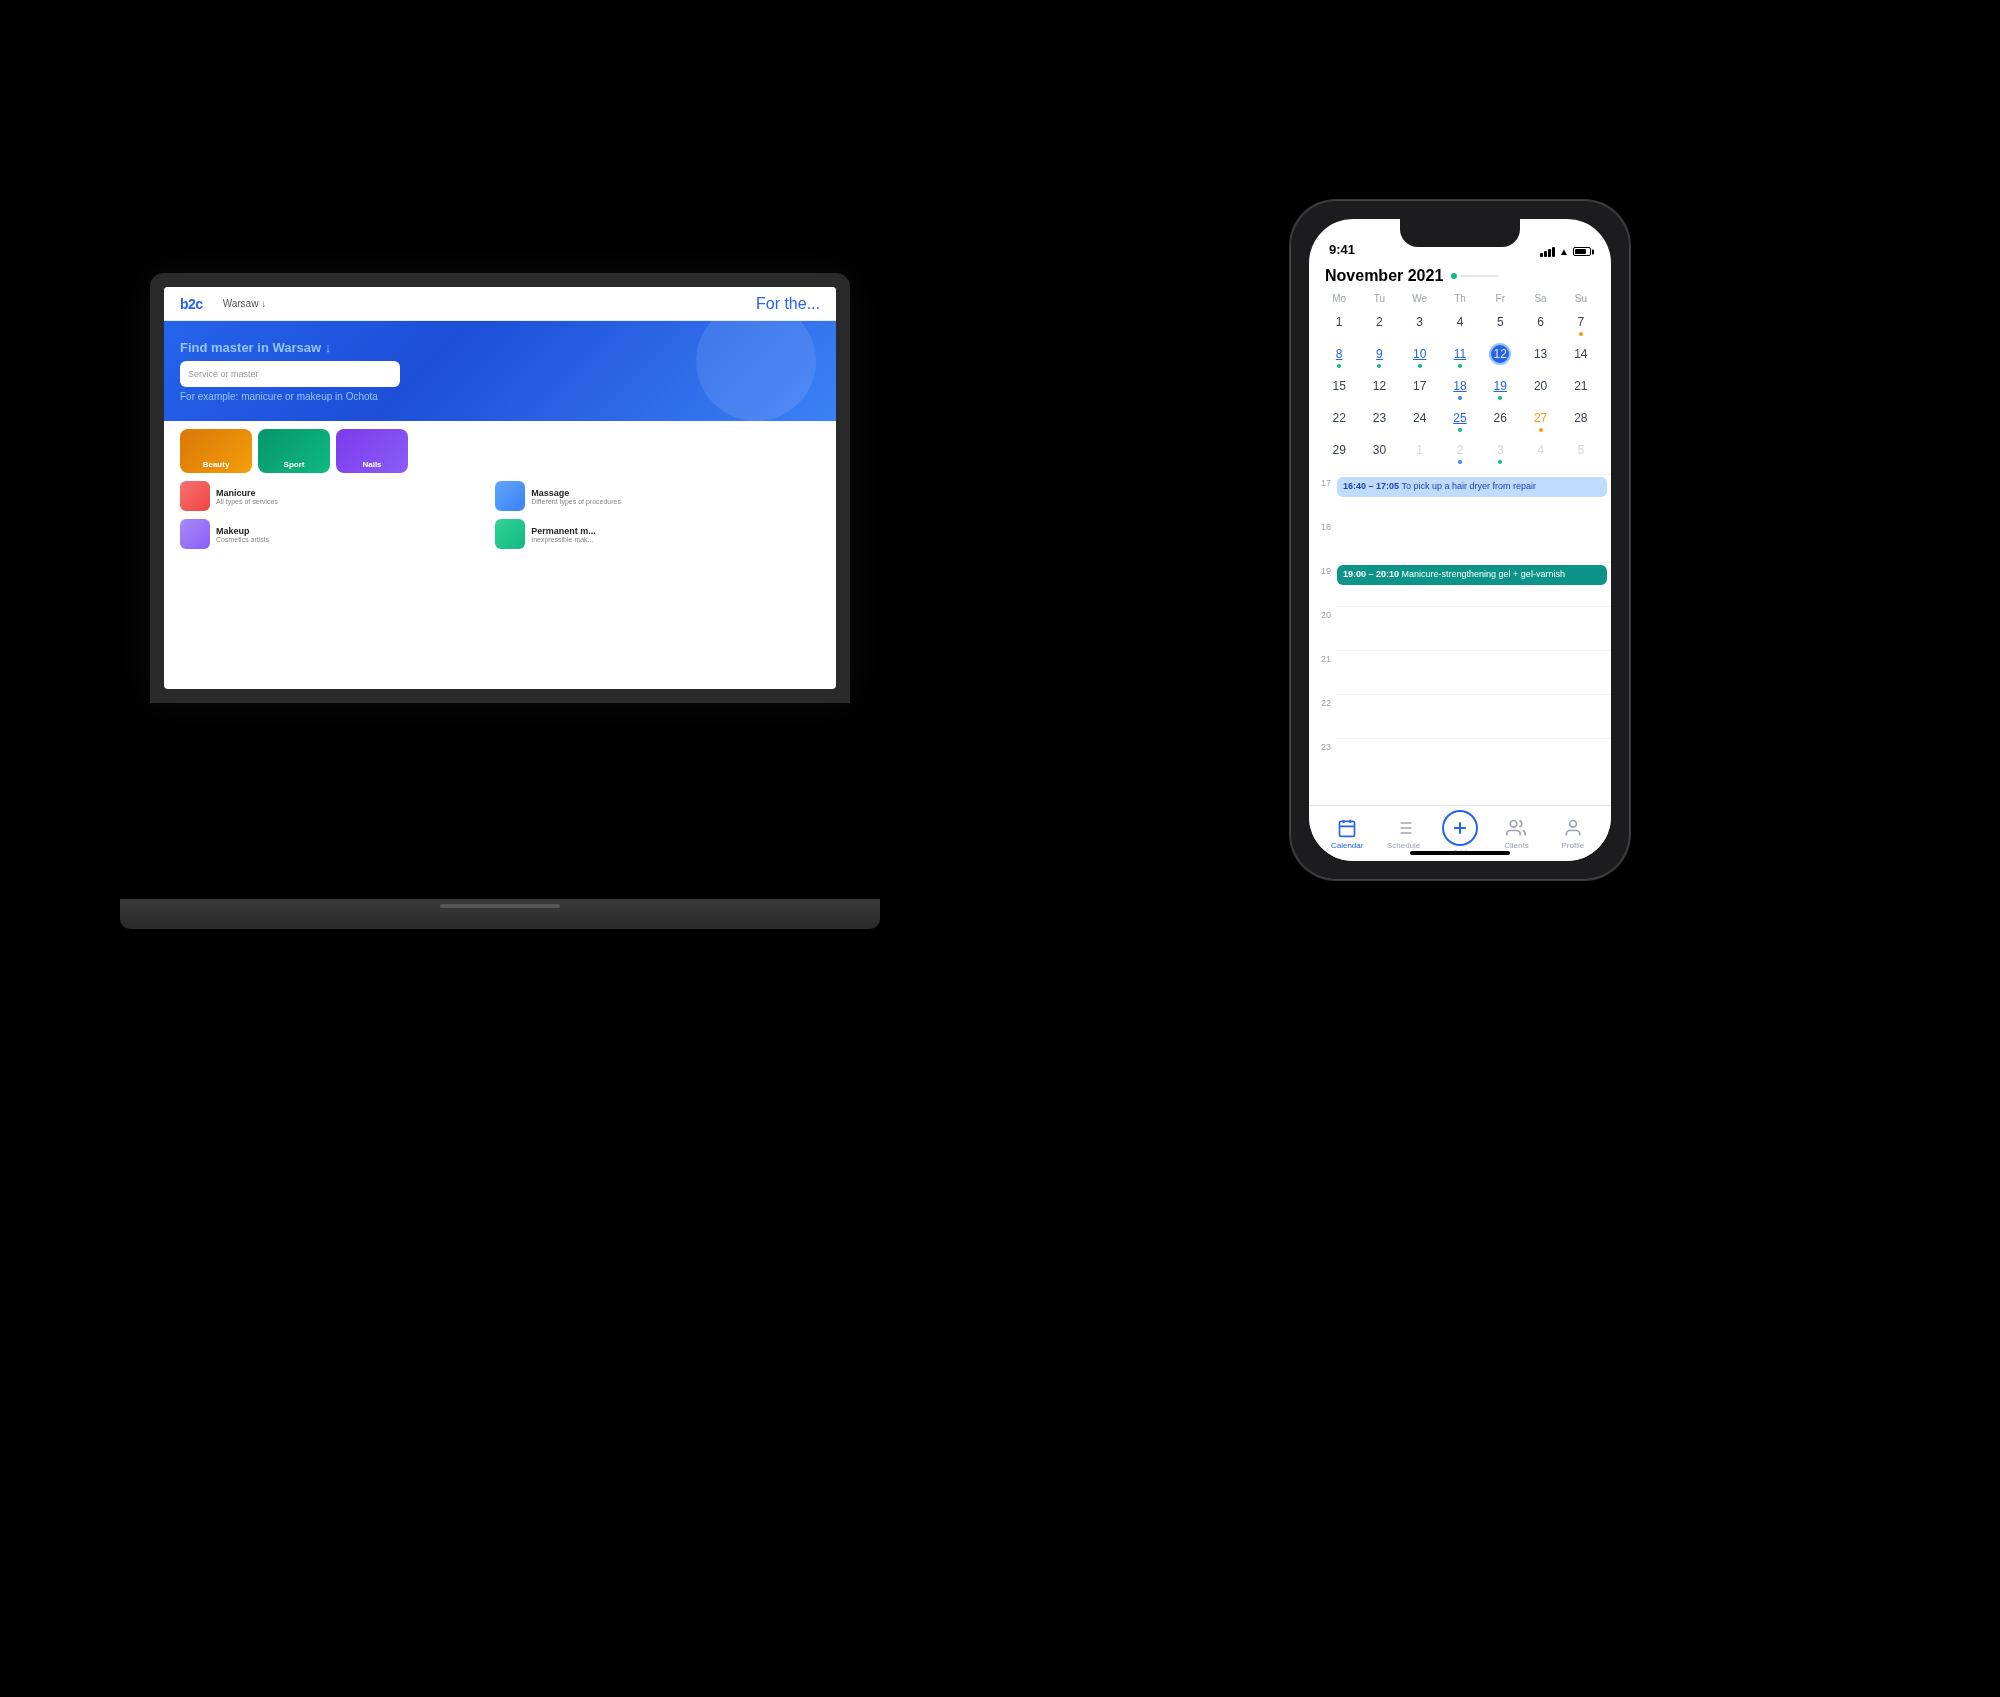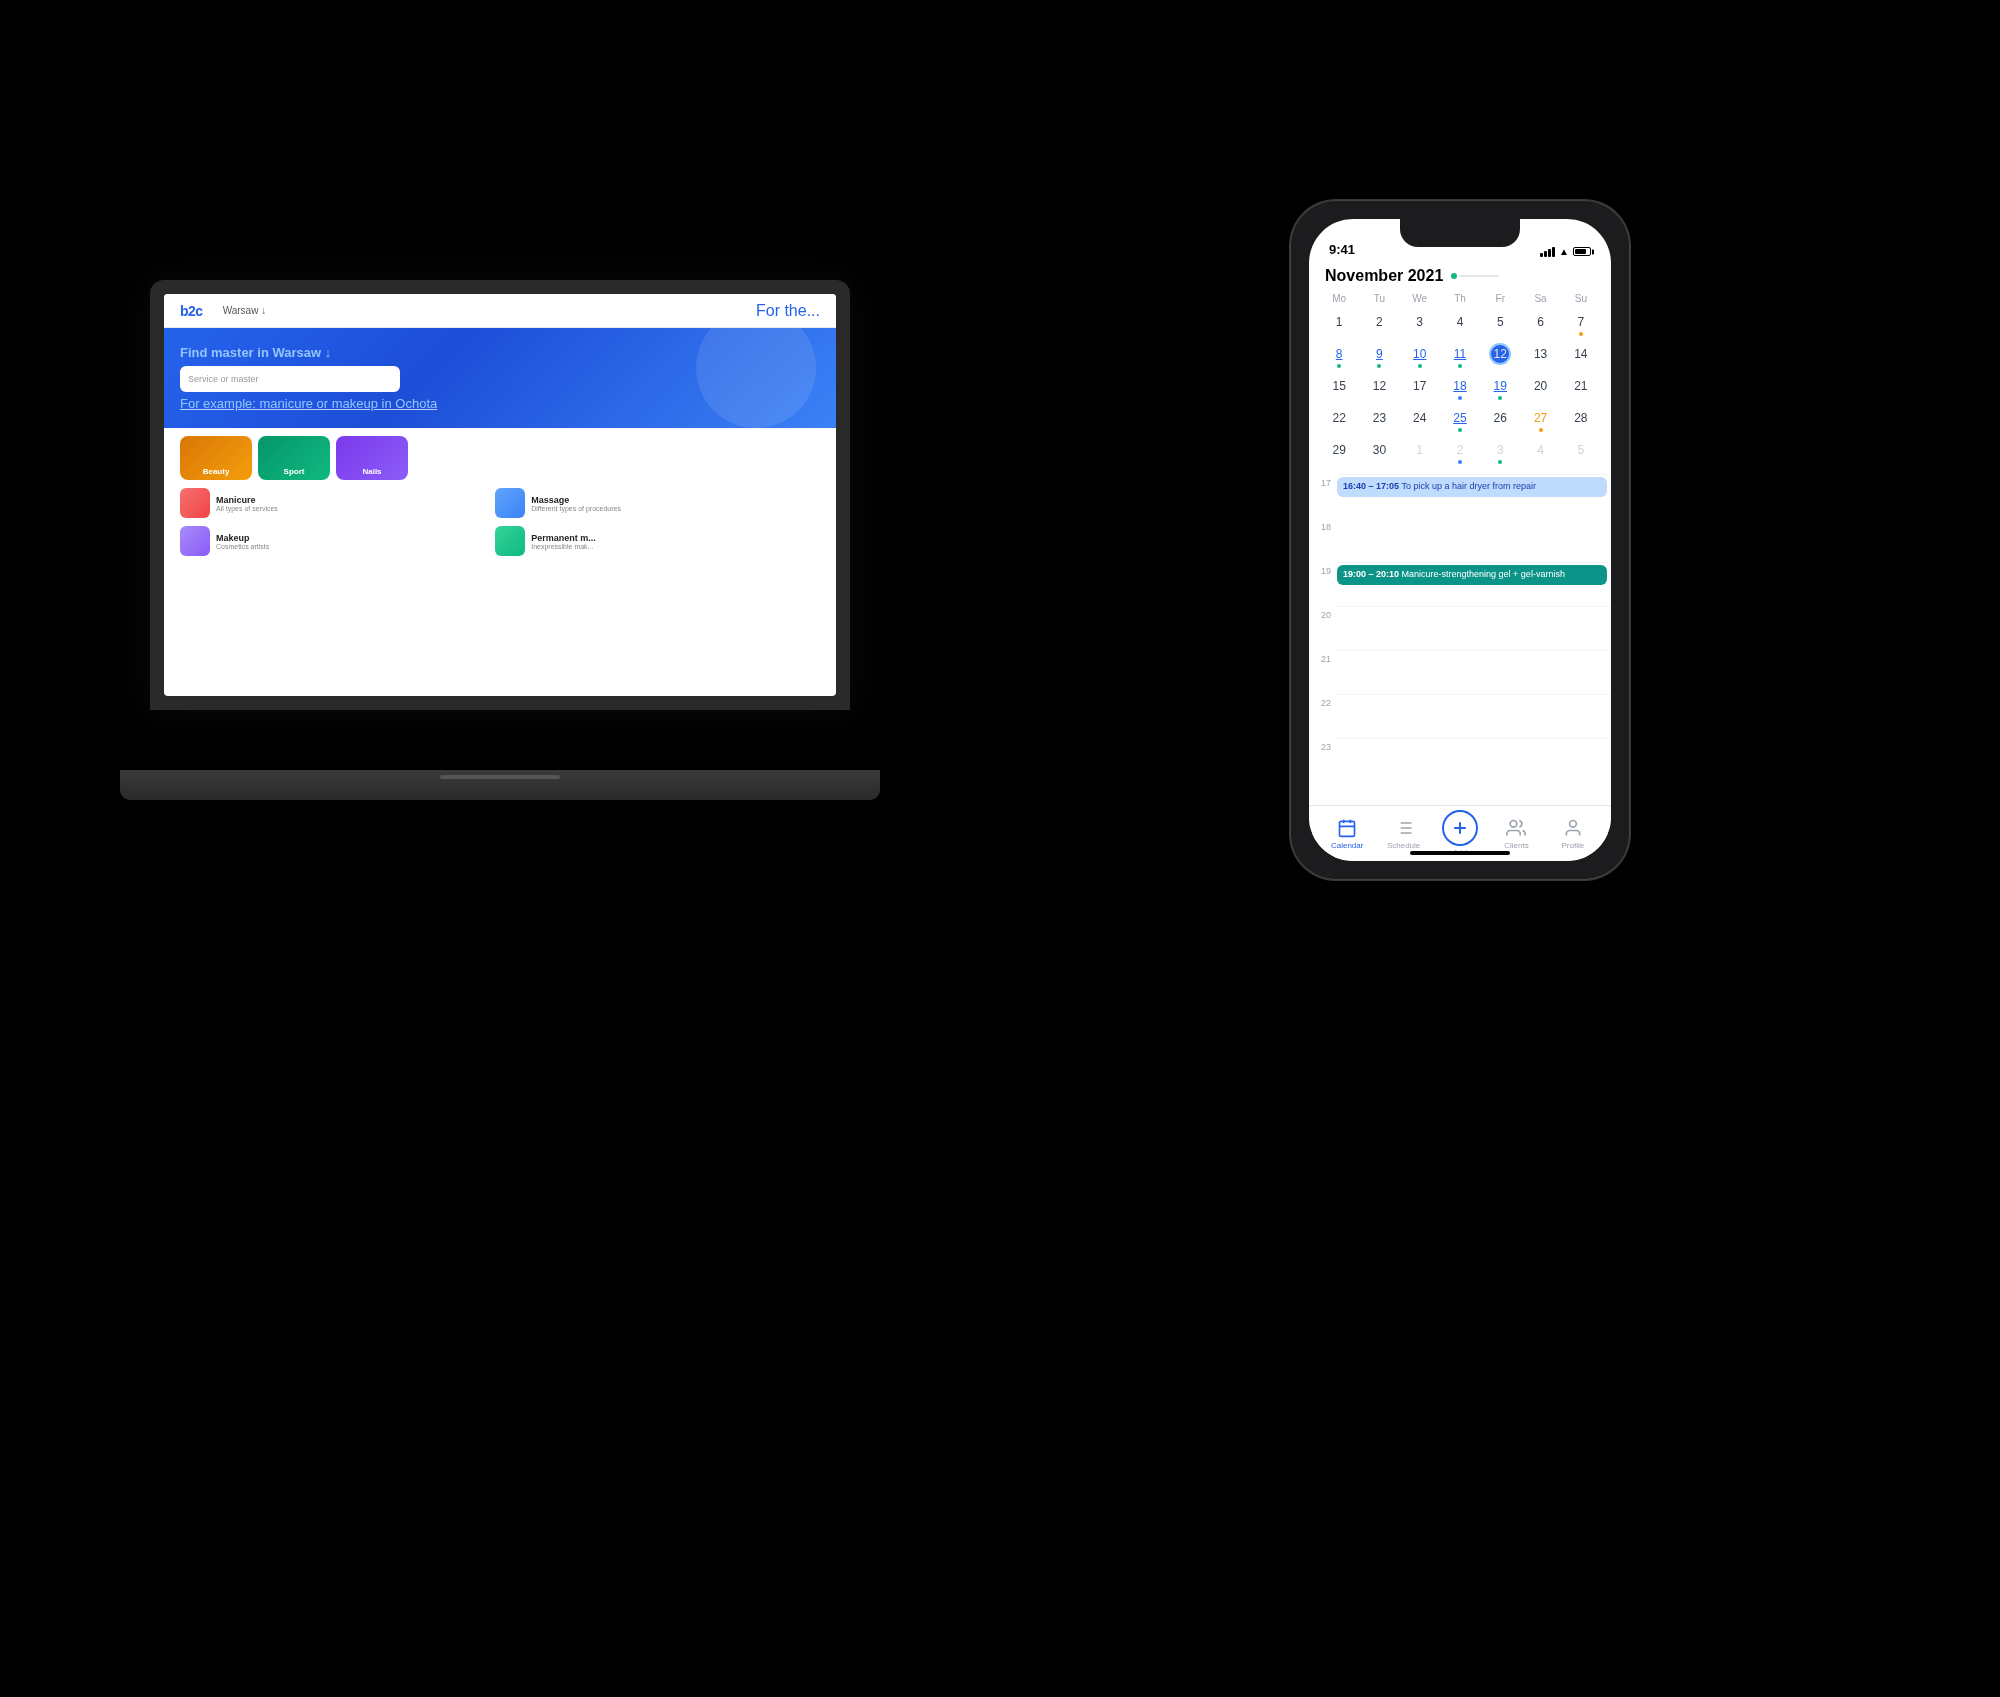--- a/index.html
+++ b/index.html
@@ -9,23 +9,23 @@
       background: #000;
       position: relative;
       overflow: hidden;
       font-family: -apple-system, BlinkMacSystemFont, 'Segoe UI', sans-serif;
     }
 
     
     .laptop-wrapper {
       position: absolute;
       left: 120px;
-      top: 280px;
+      top: 273px;
       width: 760px;
-      height: 520px;
+      height: 656px;
     }
     .laptop-screen-outer {
       position: absolute;
       top: 0; left: 30px;
       width: 700px;
       height: 430px;
       background: #2a2a2a;
       border-radius: 14px 14px 0 0;
       padding: 14px;
       box-shadow: 0 0 40px rgba(255,255,255,0.05);
@@ -110,23 +110,22 @@
       background: #fff;
       border-radius: 6px;
       display: flex;
       align-items: center;
       padding: 11px 8px;
       font-size: 9px;
       color: #999;
       margin-bottom: 4px;
     }
     .web-search-example {
-      font-size: 13px;
+      font-size: 10px;
       color: rgba(255,255,255,0.7);
-      text-decoration: underline;
     }
     .web-search-example span { color: #93c5fd; }
     .web-categories {
       display: flex;
       gap: 6px;
       padding: 8px 16px;
     }
     .web-cat {
       width: 72px;
       height: 44px;

